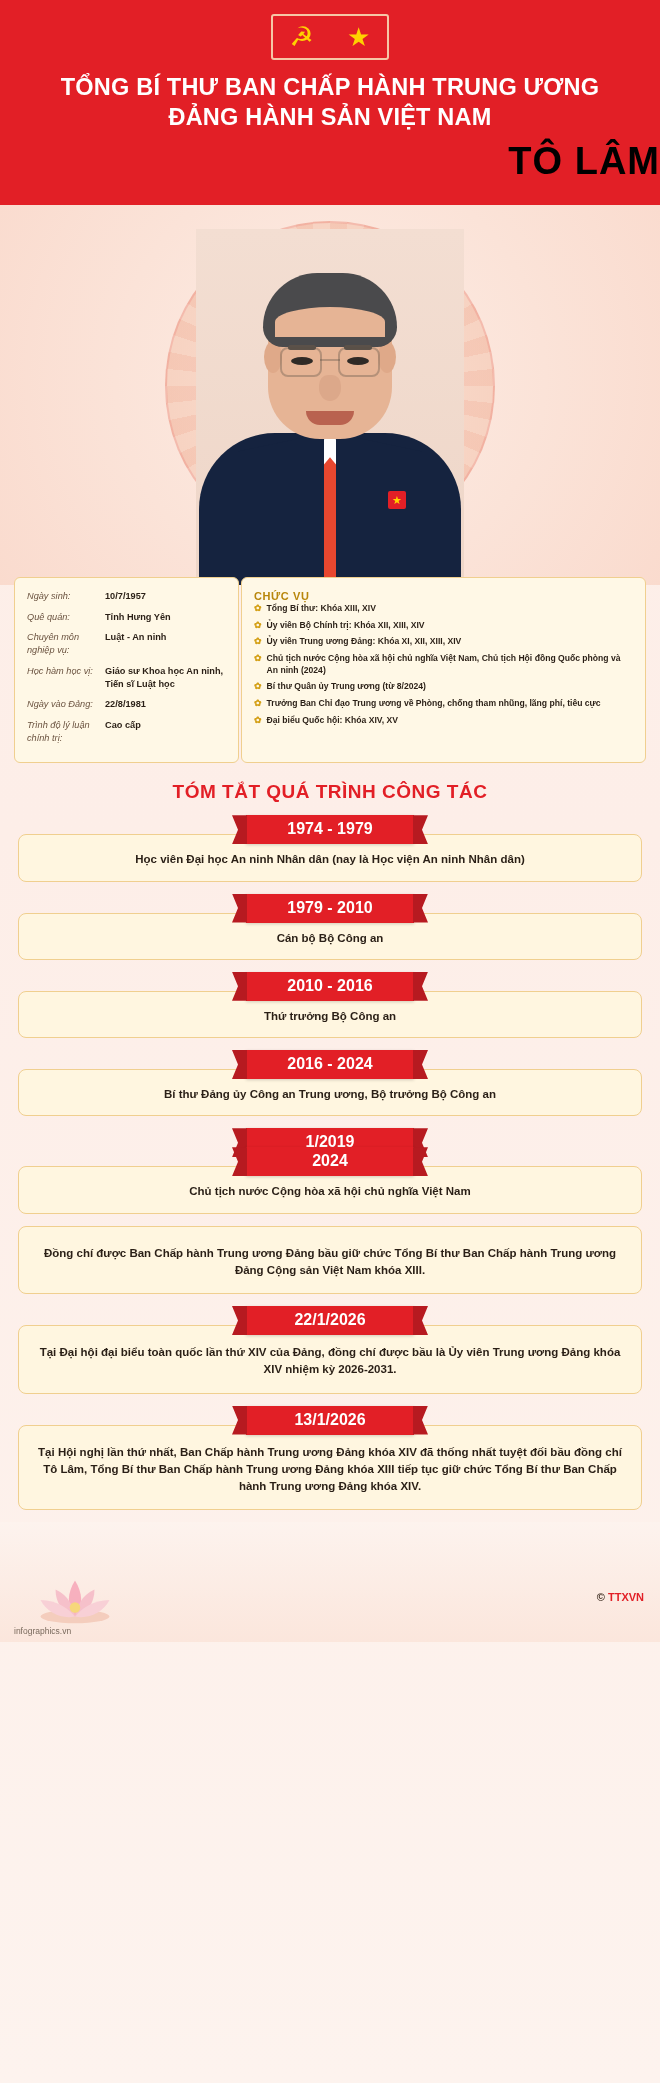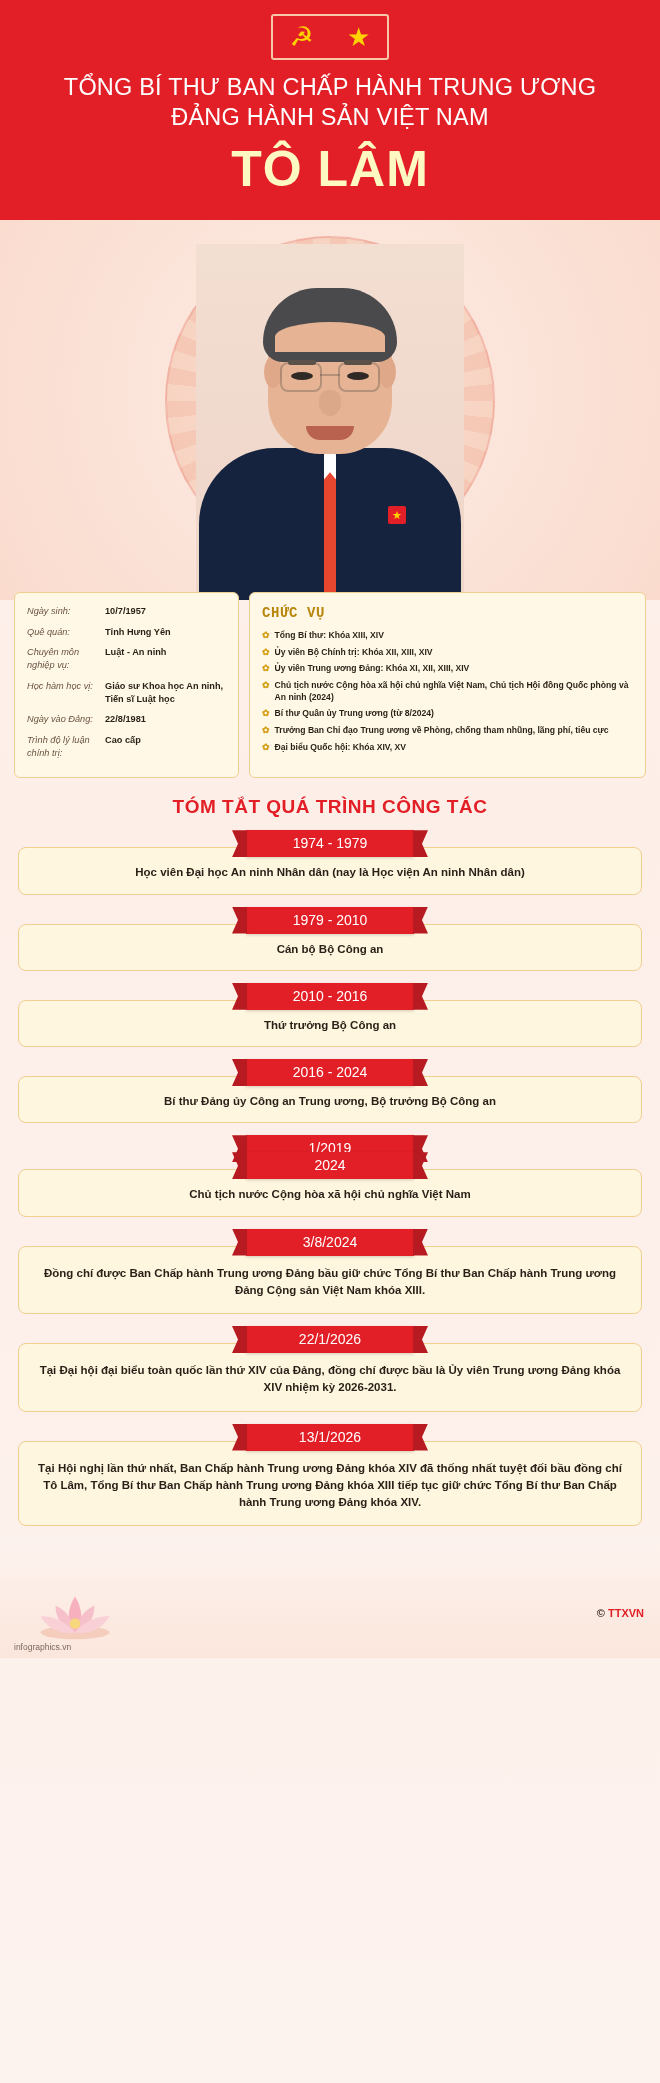--- a/index.html
+++ b/index.html
@@ -45,31 +45,32 @@
     line-height: 1;
   }
   .flag .sickle {
     color: #ffd200;
     font-size: 27px;
     line-height: 1;
   }
   .header h1 {
     color: #ffffff;
     font-size: 23.5px;
-    font-weight: normal;
+    font-weight: bold;
     letter-spacing: 0.2px;
     line-height: 1.28;
     padding: 0 18px;
   }
   .header h2 {
-    color: #fef9c3;
-    font-size: 50px;
+    color: #000000;
+    font-size: 38px;
     font-weight: bold;
     margin-top: 8px;
     letter-spacing: 1px;
+    text-align: right;
   }
 
   
   .portrait-area {
     position: relative;
     height: 380px;
     background: radial-gradient(circle at 50% 45%, #fdece4 0%, #fbe3d8 55%, #fadbce 100%);
     overflow: hidden;
   }
   .drum {
@@ -176,21 +177,21 @@
   .p-badge {
     position:absolute; top:262px; right: 58px;
     width: 18px; height: 18px; background:#e21f26; border-radius:2px;
     display:flex; align-items:center; justify-content:center;
     color:#ffd200; font-size:11px; line-height:1;
   }
 
   
   .bio-strip {
     display: flex;
-    gap: 10px;
+    gap: 2px;
     padding: 0 14px;
     margin-top: -8px;
     position: relative;
     z-index: 3;
   }
   .bio-left, .bio-right {
     background: #fff8e6;
     border: 1px solid #f0cf8f;
     border-radius: 6px;
     padding: 12px 12px 10px;
@@ -206,25 +207,23 @@
   }
   .bio-label {
     font-style: italic;
     color: #6b5340;
     width: 78px;
     flex-shrink: 0;
   }
   .bio-value { font-weight: bold; color: #2a1f16; }
   .bio-title {
     color: #b8860b;
-    font-size: 14px;
+    font-size: 11px;
     font-weight: bold;
     letter-spacing: 0.6px;
-    margin-bottom: 8px;
-    font-family: Liberation Mono, monospace;
   }
   .duty-item {
     display: flex;
     gap: 5px;
     font-size: 8.6px;
     font-weight: bold;
     color: #2a1f16;
     line-height: 1.42;
     margin-bottom: 4px;
   }
@@ -243,22 +242,22 @@
   .ribbon-wrap {
     display: flex;
     justify-content: center;
     margin-bottom: -10px;
     position: relative;
     z-index: 2;
   }
   .ribbon {
     background: #e21f26;
     color: #fff;
-    font-weight: normal;
-    font-size: 14px;
+    font-weight: bold;
+    font-size: 16px;
     padding: 5px 32px 6px;
     position: relative;
     min-width: 168px;
     text-align: center;
     box-shadow: 0 1px 3px rgba(0,0,0,0.18);
   }
   .ribbon::before, .ribbon::after {
     content: "";
     position: absolute;
     top: 0;
@@ -446,23 +445,20 @@
 
     <div class="ribbon-wrap">
       <div class="ribbon">1/2019</div>
     </div>
 
     <div class="ribbon-wrap">
       <div class="ribbon">2024</div>
     </div>
     <div class="tl-card">Chủ tịch nước Cộng hòa xã hội chủ nghĩa Việt Nam</div>
 
-    <div class="ribbon-wrap">
-      <div class="ribbon">3/8/2024</div>
-    </div>
     <div class="tl-card tall">Đồng chí được Ban Chấp hành Trung ương Đảng bầu giữ chức Tổng Bí thư Ban Chấp hành Trung ương Đảng Cộng sản Việt Nam khóa XIII.</div>
 
     <div class="ribbon-wrap">
       <div class="ribbon">22/1/2026</div>
     </div>
     <div class="tl-card tall">Tại Đại hội đại biểu toàn quốc lần thứ XIV của Đảng, đồng chí được bầu là Ủy viên Trung ương Đảng khóa XIV nhiệm kỳ 2026-2031.</div>
 
     <div class="ribbon-wrap">
       <div class="ribbon">13/1/2026</div>
     </div>

